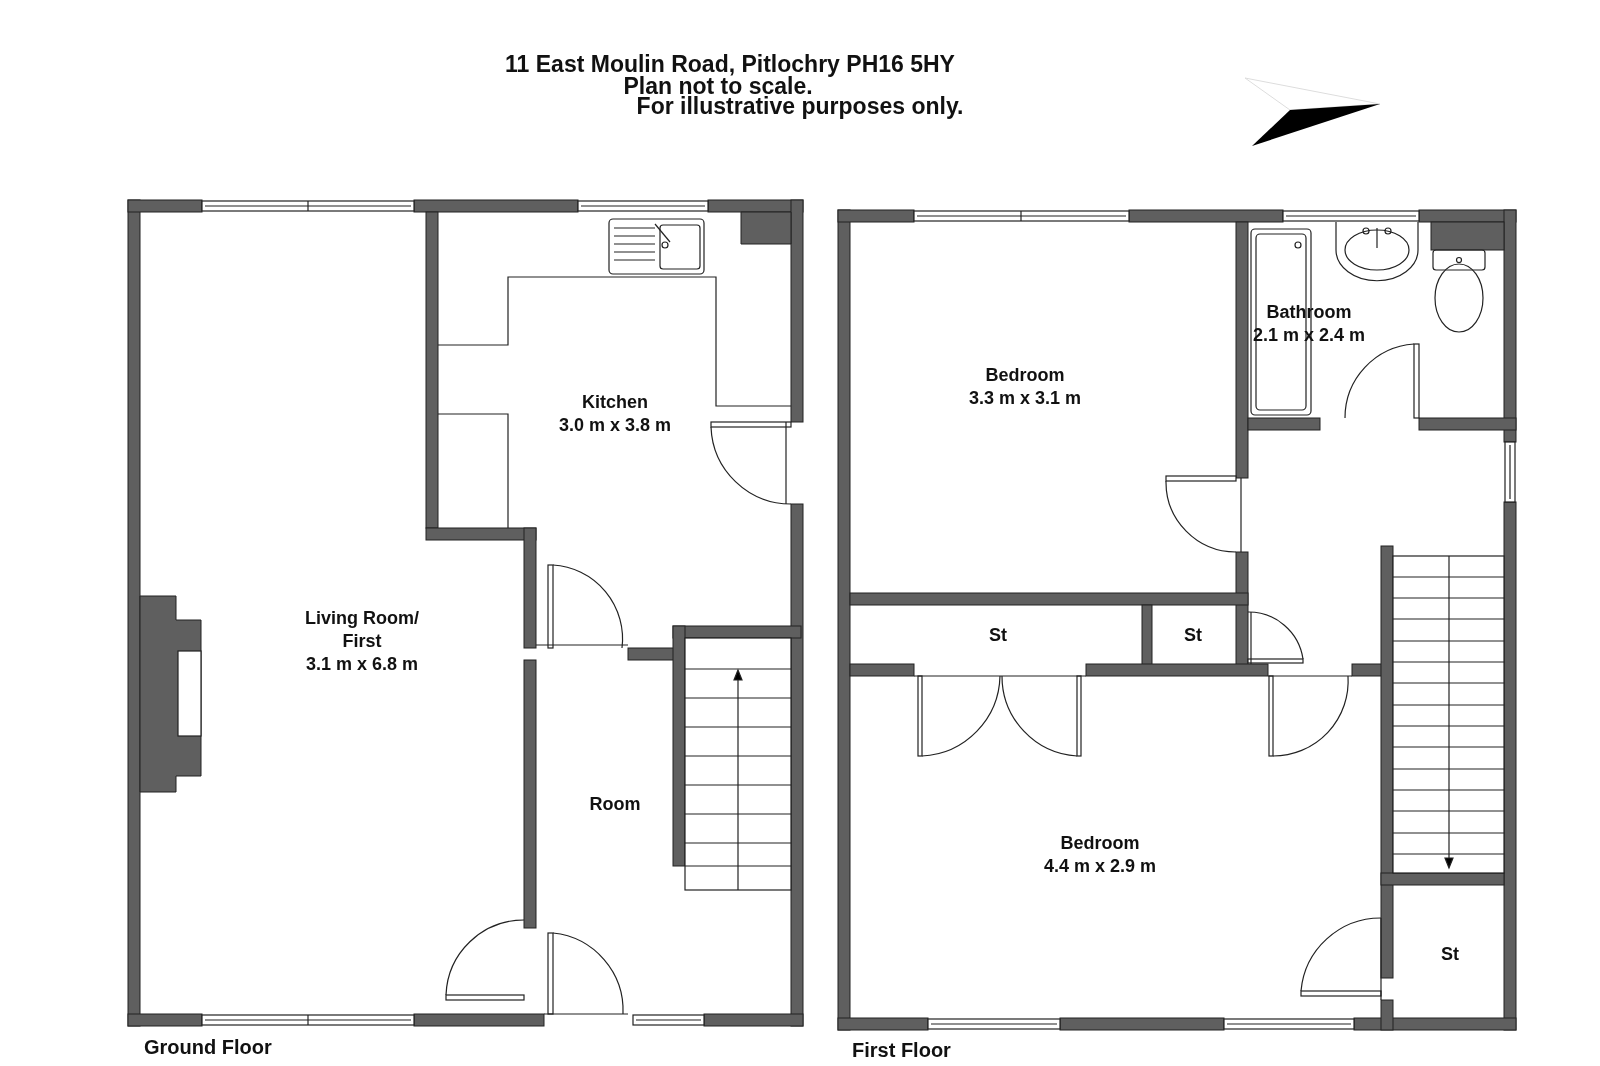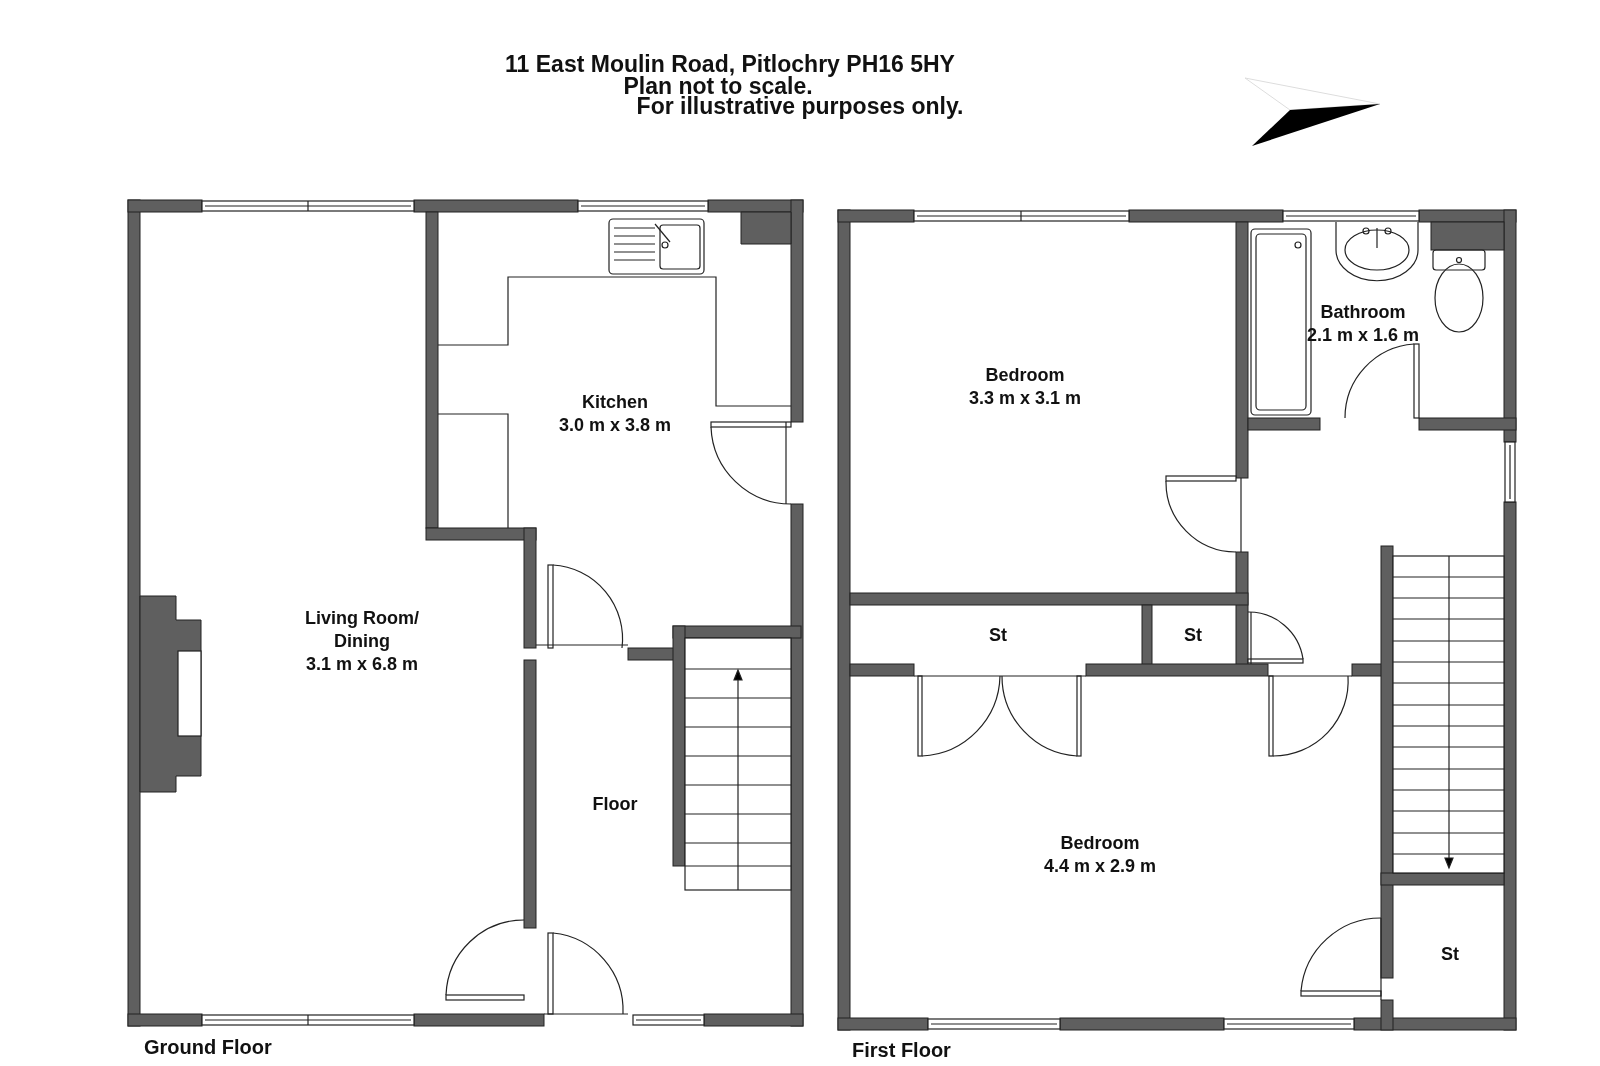--- a/index.html
+++ b/index.html
@@ -256,38 +256,38 @@
         <line x1="1393" y1="833" x2="1504" y2="833"></line>
         <line x1="1393" y1="854" x2="1504" y2="854"></line>
       <line x1="1449" y1="556" x2="1449" y2="862"></line>
       <polygon points="1449,868 1445,858 1453,858" fill="#000"></polygon>
     </g>
   </g>
 </svg>
 
 <div class="lbl" style="left:362px; top:607px;">
   <div>Living Room/</div>
-  <div>Dining</div>
+  <div>First</div>
   <div>3.1 m x 6.8 m</div>
 </div>
 <div class="lbl" style="left:615px; top:391px;">
   <div>Kitchen</div>
   <div>3.0 m x 3.8 m</div>
 </div>
 <div class="lbl" style="left:615px; top:793px;">
-  <div>Floor</div>
+  <div>Room</div>
 </div>
 
 <div class="lbl" style="left:1025px; top:364px;">
   <div>Bedroom</div>
   <div>3.3 m x 3.1 m</div>
 </div>
-<div class="lbl" style="left:1363px; top:301px;">
+<div class="lbl" style="left:1306px; top:301px;padding-left:6px;">
   <div>Bathroom</div>
-  <div>2.1 m x 1.6 m</div>
+  <div>2.1 m x 2.4 m</div>
 </div>
 <div class="lbl" style="left:998px; top:624px;">
   <div>St</div>
 </div>
 <div class="lbl" style="left:1193px; top:624px;">
   <div>St</div>
 </div>
 <div class="lbl" style="left:1100px; top:832px;">
   <div>Bedroom</div>
   <div>4.4 m x 2.9 m</div>

